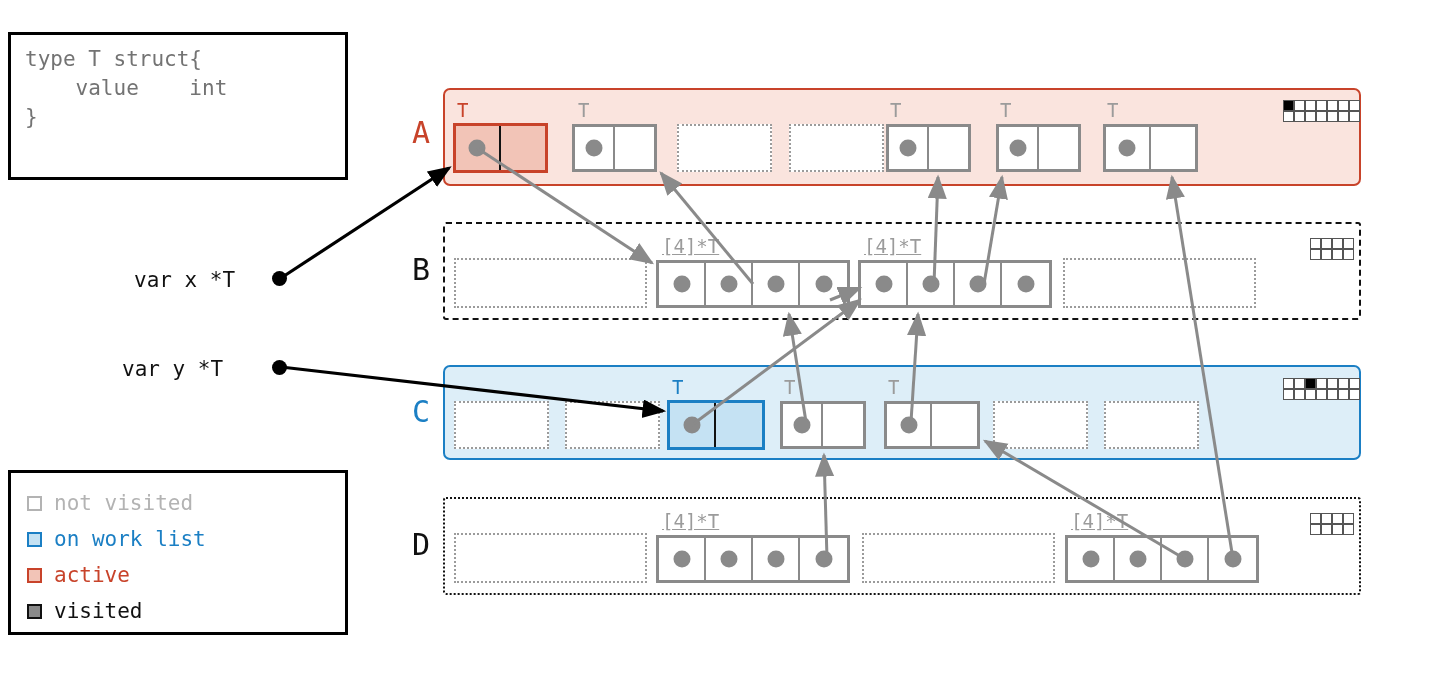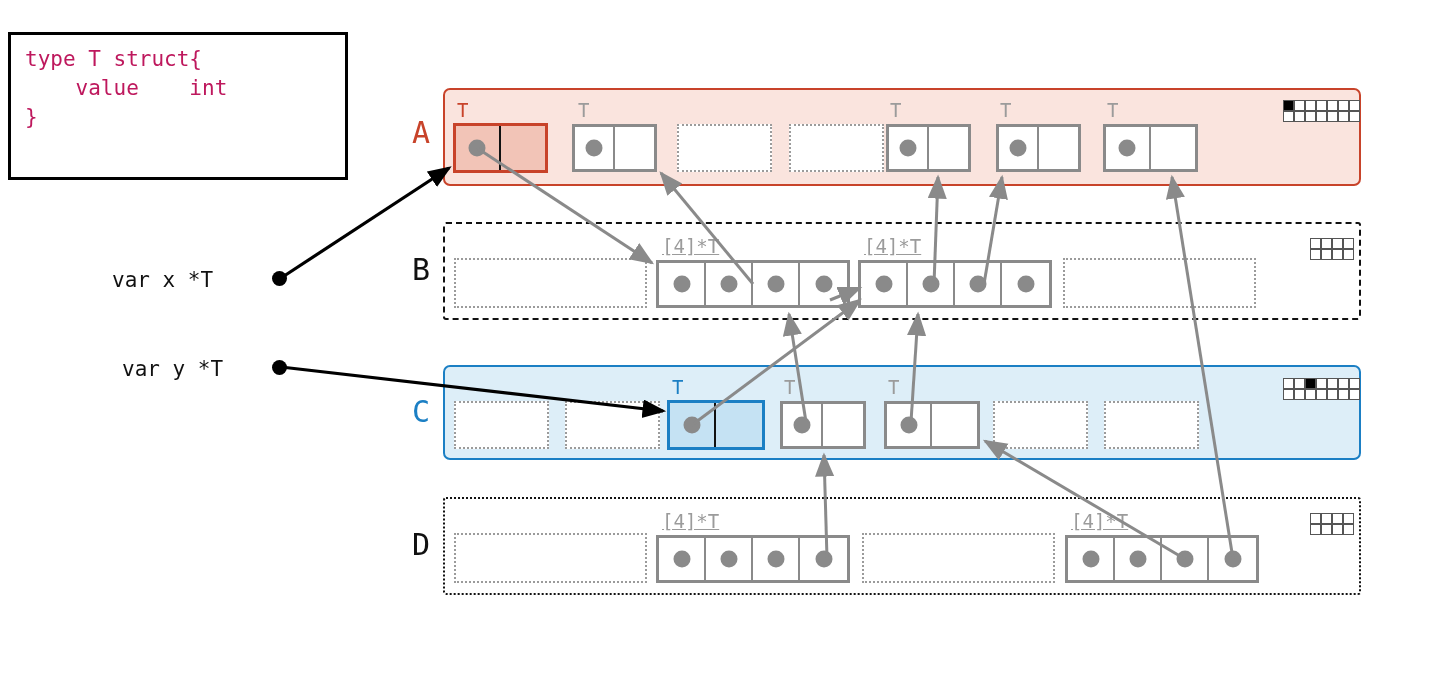--- a/index.html
+++ b/index.html
@@ -5,21 +5,21 @@
   html,body{margin:0;padding:0;background:#ffffff;}
   body{width:1440px;height:675px;position:relative;overflow:hidden;
        font-family:"DejaVu Sans Mono","Liberation Mono",monospace;}
 
   .canvas{position:absolute;left:0;top:0;width:1440px;height:675px;}
 
   
   .code-box{position:absolute;left:8px;top:32px;width:340px;height:148px;
             border:3px solid #000;background:#fff;box-sizing:border-box;
             padding:10px 14px;}
-  .code-line{font-size:21px;line-height:29px;color:#be185d;white-space:pre;}
+  .code-line{font-size:21px;line-height:29px;color:#737373;white-space:pre;}
 
   
   .legend-box{position:absolute;left:8px;top:470px;width:340px;height:165px;
               border:3px solid #000;background:#fff;box-sizing:border-box;
               padding:12px 16px;}
   .legend-row{display:flex;align-items:center;height:36px;}
   .legend-swatch{width:15px;height:15px;box-sizing:border-box;border:2px solid;
                  margin-right:12px;flex:0 0 auto;}
   .legend-label{font-size:21px;line-height:21px;white-space:pre;}
 
@@ -83,22 +83,40 @@
 <body>
 
 <div class="canvas">
 
   <div class="code-box">
     <div class="code-line">type T struct{</div>
     <div class="code-line">    value    int</div>
     <div class="code-line">}</div>
   </div>
 
-
-  <div class="varlabel" style="left:112px;top:268px;">var x *T</div>
+  <div class="legend-box">
+    <div class="legend-row">
+      <span class="legend-swatch" style="border-color:#b3b3b3;background:#ffffff;"></span>
+      <span class="legend-label" style="color:#b3b3b3;">not visited</span>
+    </div>
+    <div class="legend-row">
+      <span class="legend-swatch" style="border-color:#1b7fc4;background:#c5e2f3;"></span>
+      <span class="legend-label" style="color:#1b7fc4;">on work list</span>
+    </div>
+    <div class="legend-row">
+      <span class="legend-swatch" style="border-color:#c8432a;background:#f2c4b7;"></span>
+      <span class="legend-label" style="color:#c8432a;">active</span>
+    </div>
+    <div class="legend-row">
+      <span class="legend-swatch" style="border-color:#111111;background:#8a8a8a;"></span>
+      <span class="legend-label" style="color:#111111;">visited</span>
+    </div>
+  </div>
+
+  <div class="varlabel" style="left:134px;top:268px;">var x *T</div>
   <div class="vardot" style="left:272px;top:271px;"></div>
 
   <div class="varlabel" style="left:122px;top:357px;">var y *T</div>
   <div class="vardot" style="left:272px;top:360px;"></div>
 
   <div class="row-band band-A"></div>
   <div class="row-letter tlabel-red" style="left:412px;top:118px;">A</div>
 
   <div class="tlabel tlabel-red" style="left:457px;top:101px;">T</div>
   <div class="tbox tbox-active" style="left:453px;top:123px;width:95px;height:50px;">

